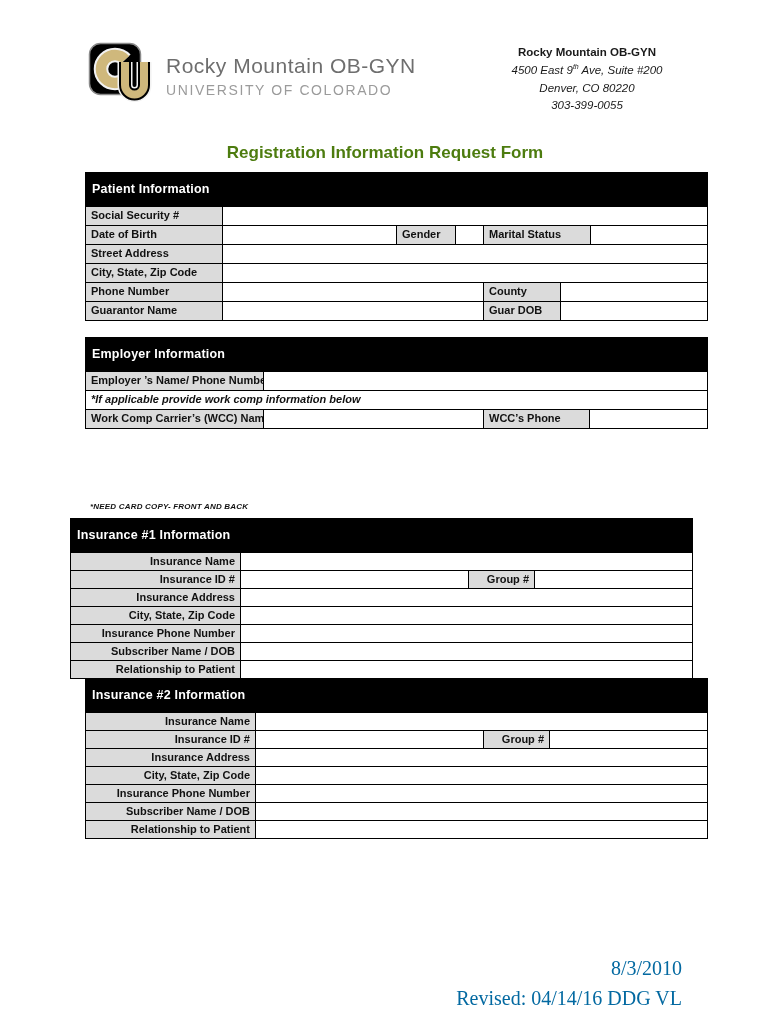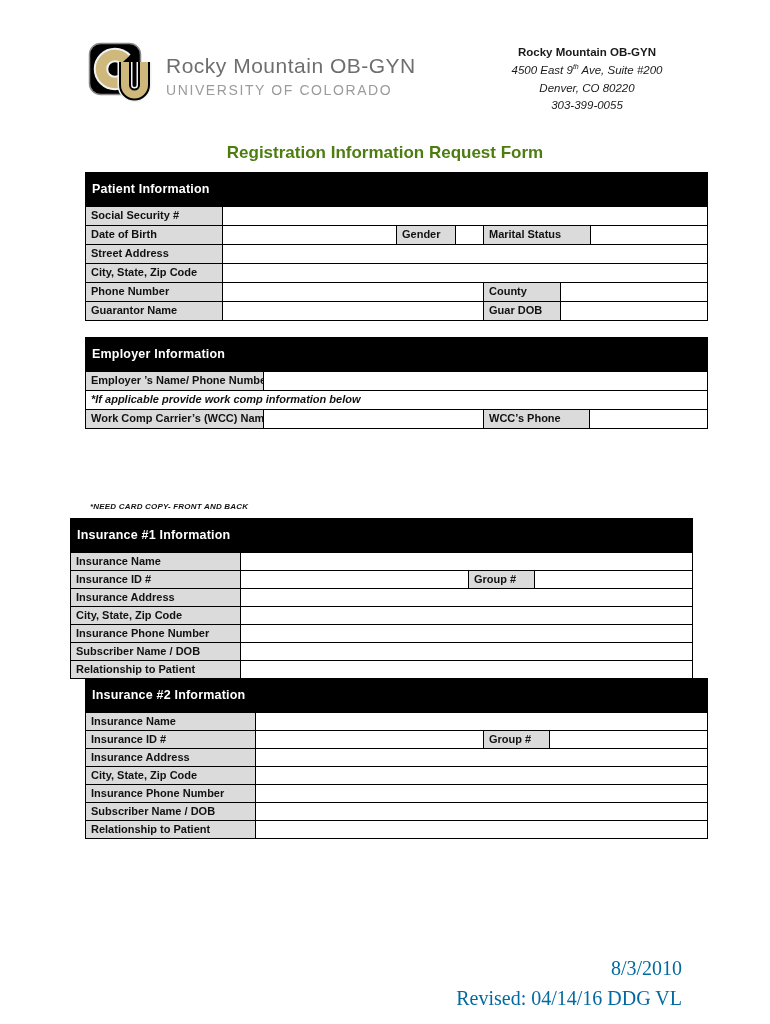--- a/index.html
+++ b/index.html
@@ -29,21 +29,21 @@
   
   table { border-collapse:collapse; table-layout:fixed; width:622px; }
   td, th { border:1.5px solid #000; font-size:11px; font-weight:bold;
            color:#111; padding:0 5px; height:19px; line-height:1.05;
            overflow:hidden; white-space:nowrap; text-align:left; vertical-align:middle; }
   .hdr th { background:#000; color:#fff; font-size:12.5px; height:34px;
             letter-spacing:0.2px; padding:0 6px; }
   .lbl { background:#dbdbdb; }
   .val { background:#fff; }
   .note-cell { font-style:italic; font-size:11px; background:#fff; }
-  .ins td { height:18px; }
+  .ins td { height:18px;text-align:right; }
 
   .t-patient  { left:85px; top:172px; }
   .t-employer { left:85px; top:337px; }
   .t-champus  { left:85px; top:455px; }
   .card-note  { left:90px; top:502px; font-size:8px; font-weight:bold;
                 font-style:italic; color:#111; letter-spacing:0.2px; }
   .t-ins1 { left:70px; top:518px; }
   .t-ins2 { left:85px; top:678px;padding-left:44px; }
 
   

